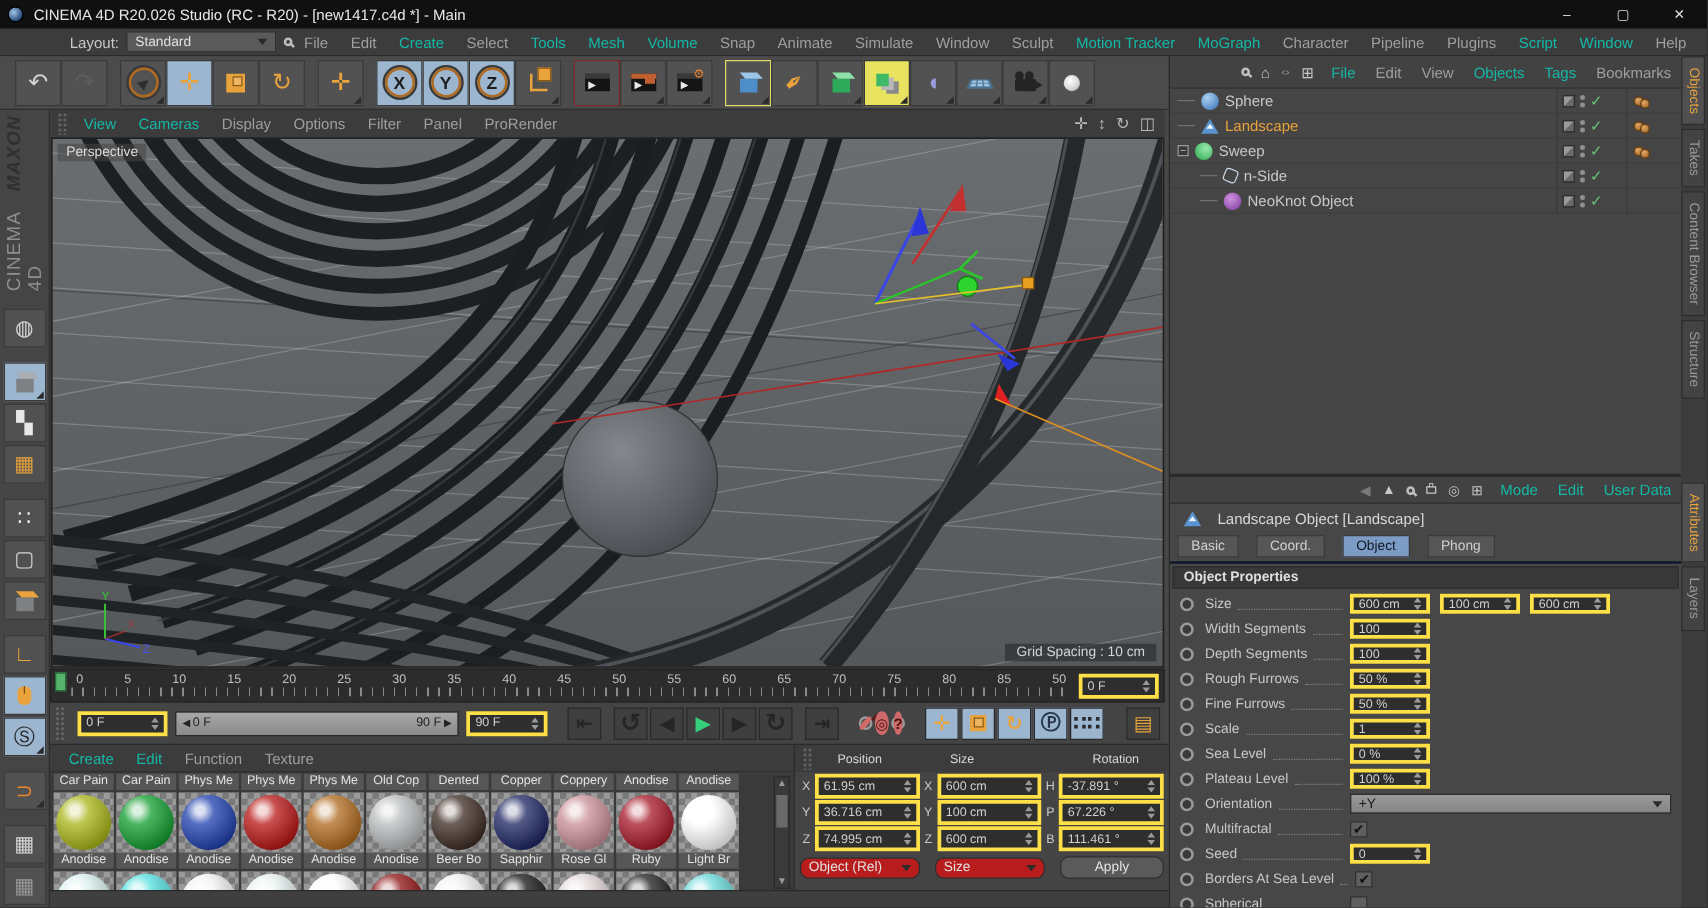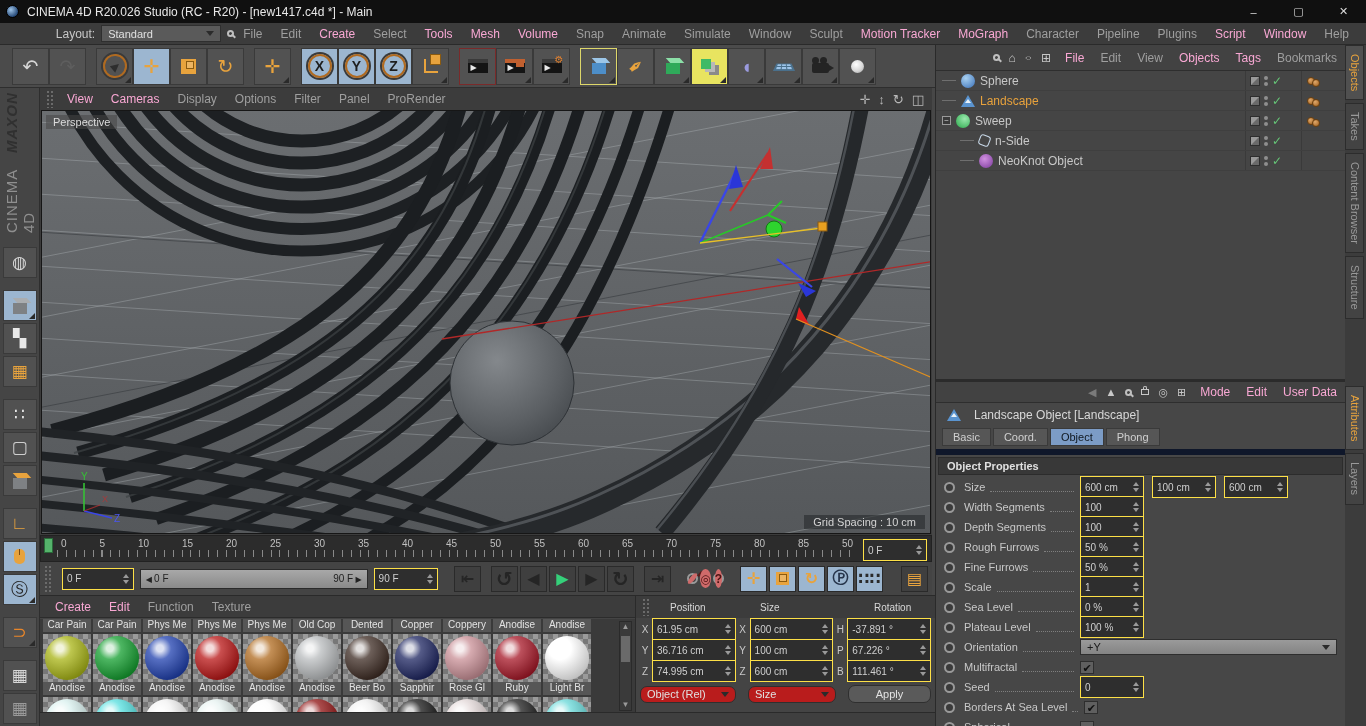--- a/index.html
+++ b/index.html
@@ -10,21 +10,21 @@
   
   #titlebar{left:0;top:0;width:1366px;height:23px;background:#101010;display:flex;align-items:center;padding-left:6px;}
   #titlebar .appicon{width:13px;height:13px;border-radius:50%;background:radial-gradient(circle at 35% 35%,#9fc4e8,#274a78 70%,#0c1a2c);border:1px solid #000;}
   #titlebar .title{color:#e8e8e8;font-size:12px;margin-left:8px;white-space:nowrap;}
   #wincontrols{margin-left:auto;display:flex;height:23px;}
   #wincontrols .wc{width:45px;height:23px;display:flex;align-items:center;justify-content:center;color:#dcdcdc;font-size:11px;}
 
   
   #menubar{left:0;top:23px;width:1366px;height:22px;background:#3c3c3c;display:flex;align-items:center;padding:0 8px;border-bottom:1px solid #2a2a2a;}
   .menu-item{padding:0 9px;color:#9f9f9f;font-size:12px;white-space:nowrap;cursor:default;}
-  .menu-item.menu-bright{color:#f9a8d4;}
+  .menu-item.menu-bright{color:#14b8a6;}
   #menubar .layoutwrap{margin-left:auto;display:flex;align-items:center;gap:6px;}
   #menubar .layoutlabel{color:#c8c8c8;font-size:12px;}
   .dropdown{background:#5a5a5a;border:1px solid #2f2f2f;color:#e0e0e0;min-width:120px;height:17px;display:flex;align-items:center;padding:0 6px;font-size:11px;}
   .dd-arrow{margin-left:auto;width:0;height:0;border-left:4px solid transparent;border-right:4px solid transparent;border-top:5px solid #2b2b2b;}
   .ic-search{display:inline-block;width:7px;height:7px;border:2px solid #bfbfbf;border-radius:50%;position:relative;}
   .ic-search::after{content:"";position:absolute;width:5px;height:2px;background:#bfbfbf;transform:rotate(45deg);right:-4px;bottom:-2px;}
 
   
   #toolbar{left:0;top:45px;width:935px;height:43px;background:#4b4b4b;display:flex;align-items:center;padding-left:12px;border-bottom:1px solid #2e2e2e;}
   .handle{width:8px;height:80%;background-image:radial-gradient(#6b6b6b 1px,transparent 1.2px);background-size:4px 4px;margin-right:4px;flex:none;}
@@ -87,21 +87,21 @@
   .vp-grid{position:absolute;right:5px;bottom:4px;color:#d4d4d4;background:rgba(38,41,43,.6);padding:1px 9px;font-size:11px;}
   .vp-axis{position:absolute;left:24px;bottom:10px;}
 
   
   #timeline{left:40px;top:535px;width:892px;height:60px;background:#444;}
   #ruler{position:relative;height:27px;background:#2c2c2c;border:1px solid #222;display:flex;}
   #rulerticks{position:absolute;left:14px;right:74px;top:1px;height:24px;}
   #rulernums{display:flex;justify-content:space-between;padding:1px 4px 0 6px;color:#c0c0c0;font-size:10px;}
   #rulerminor{height:7px;margin:1px 2px 0 2px;background-image:repeating-linear-gradient(90deg,#8a8a8a 0 1px,transparent 1px 8.9px);}
   #rulermarker{position:absolute;left:3px;top:2px;width:9px;height:15px;background:#55b36b;border:1px solid #2a6a3a;}
-  .ffield{background:#2e2e2e;border:1px solid #fde047;color:#cfcfcf;height:20px;display:flex;align-items:center;padding:10px 4px;font-size:10px;}
+  .ffield{background:#2e2e2e;border:3px solid #fde047;color:#cfcfcf;height:20px;display:flex;align-items:center;padding:0 4px;font-size:10px;}
   .ffield .fv{flex:1;}
   .spin{display:flex;flex-direction:column;justify-content:center;gap:2px;margin-left:4px;}
   .spin::before{content:"";width:0;height:0;border-left:3px solid transparent;border-right:3px solid transparent;border-bottom:4px solid #9a9a9a;}
   .spin::after{content:"";width:0;height:0;border-left:3px solid transparent;border-right:3px solid transparent;border-top:4px solid #9a9a9a;}
   #rulerfield{position:absolute;right:4px;top:3px;width:64px;}
   #transport{height:33px;display:flex;align-items:center;padding:0 4px;gap:6px;}
   #rangetrack{width:250px;height:20px;background:linear-gradient(#a8a8a8,#8a8a8a);border:1px solid #2a2a2a;display:flex;align-items:center;justify-content:space-between;padding:0 5px;color:#222;font-size:10px;}
   #rangetrack .rs::before{content:"◀ ";font-size:8px;}
   #rangetrack .re::after{content:" ▶";font-size:8px;}
   .pbtn{position:relative;width:27px;height:26px;background:#3f3f3f;border:1px solid #2a2a2a;color:#1f1f1f;display:flex;align-items:center;justify-content:center;padding:0;flex:none;}
@@ -174,21 +174,21 @@
   .ocheck{color:#66c878;font-size:12px;font-weight:bold;}
   .otags{width:44px;flex:none;display:flex;align-items:center;padding-left:5px;border-left:1px solid #3a3a3a;height:100%;}
   .otags i{width:8px;height:8px;border-radius:50%;background:radial-gradient(circle at 35% 30%,#e0a86a,#a06020);border:1px solid #6a4010;}
   .otags i+i{margin-left:-3px;margin-top:4px;}
   #omsplit{height:3px;background:#2b2b2b;}
 
   
   #attrpanel{background:#474747;}
   #attrtitle{display:flex;align-items:center;height:24px;padding-left:8px;gap:8px;}
   #attrtitle .t{color:#d8d8d8;font-size:12px;}
-  #attrtabs{display:flex;gap:2px;padding:1px 0 3px 6px;border-bottom:6px solid #0f172a;}
+  #attrtabs{display:flex;gap:14px;padding:1px 0 3px 6px;border-bottom:2px solid #0f172a;}
   .atab{background:#565656;border:1px solid #3a3a3a;color:#d0d0d0;font-size:11px;padding:2px 10px;}
   .atab.on{background:#7c9cc6;color:#101820;}
   #attrsection{height:18px;background:#383838;border:1px solid #2c2c2c;color:#e0e0e0;font-weight:bold;font-size:11px;display:flex;align-items:center;padding-left:8px;margin:2px 2px 2px 2px;}
   .prow{display:flex;align-items:center;height:20px;padding-left:8px;}
   .rec{width:11px;height:11px;border:2px solid #9a9a9a;border-radius:50%;background:#3a3a3a;flex:none;}
   .plabel{color:#c8c8c8;font-size:11px;margin-left:9px;white-space:nowrap;}
   .leader{flex:1;border-bottom:1px dotted #7f7f7f;height:1px;margin:8px 6px 0 5px;}
   .pfield{width:64px;flex:none;margin-right:8px;}
   .pfield .ffield{height:16px;}
   .pdrop{width:257px;flex:none;height:16px;background:linear-gradient(#9a9a9a,#848484);border:1px solid #2e2e2e;display:flex;align-items:center;color:#1a1a1a;font-size:11px;padding:0 6px;margin-right:4px;}

